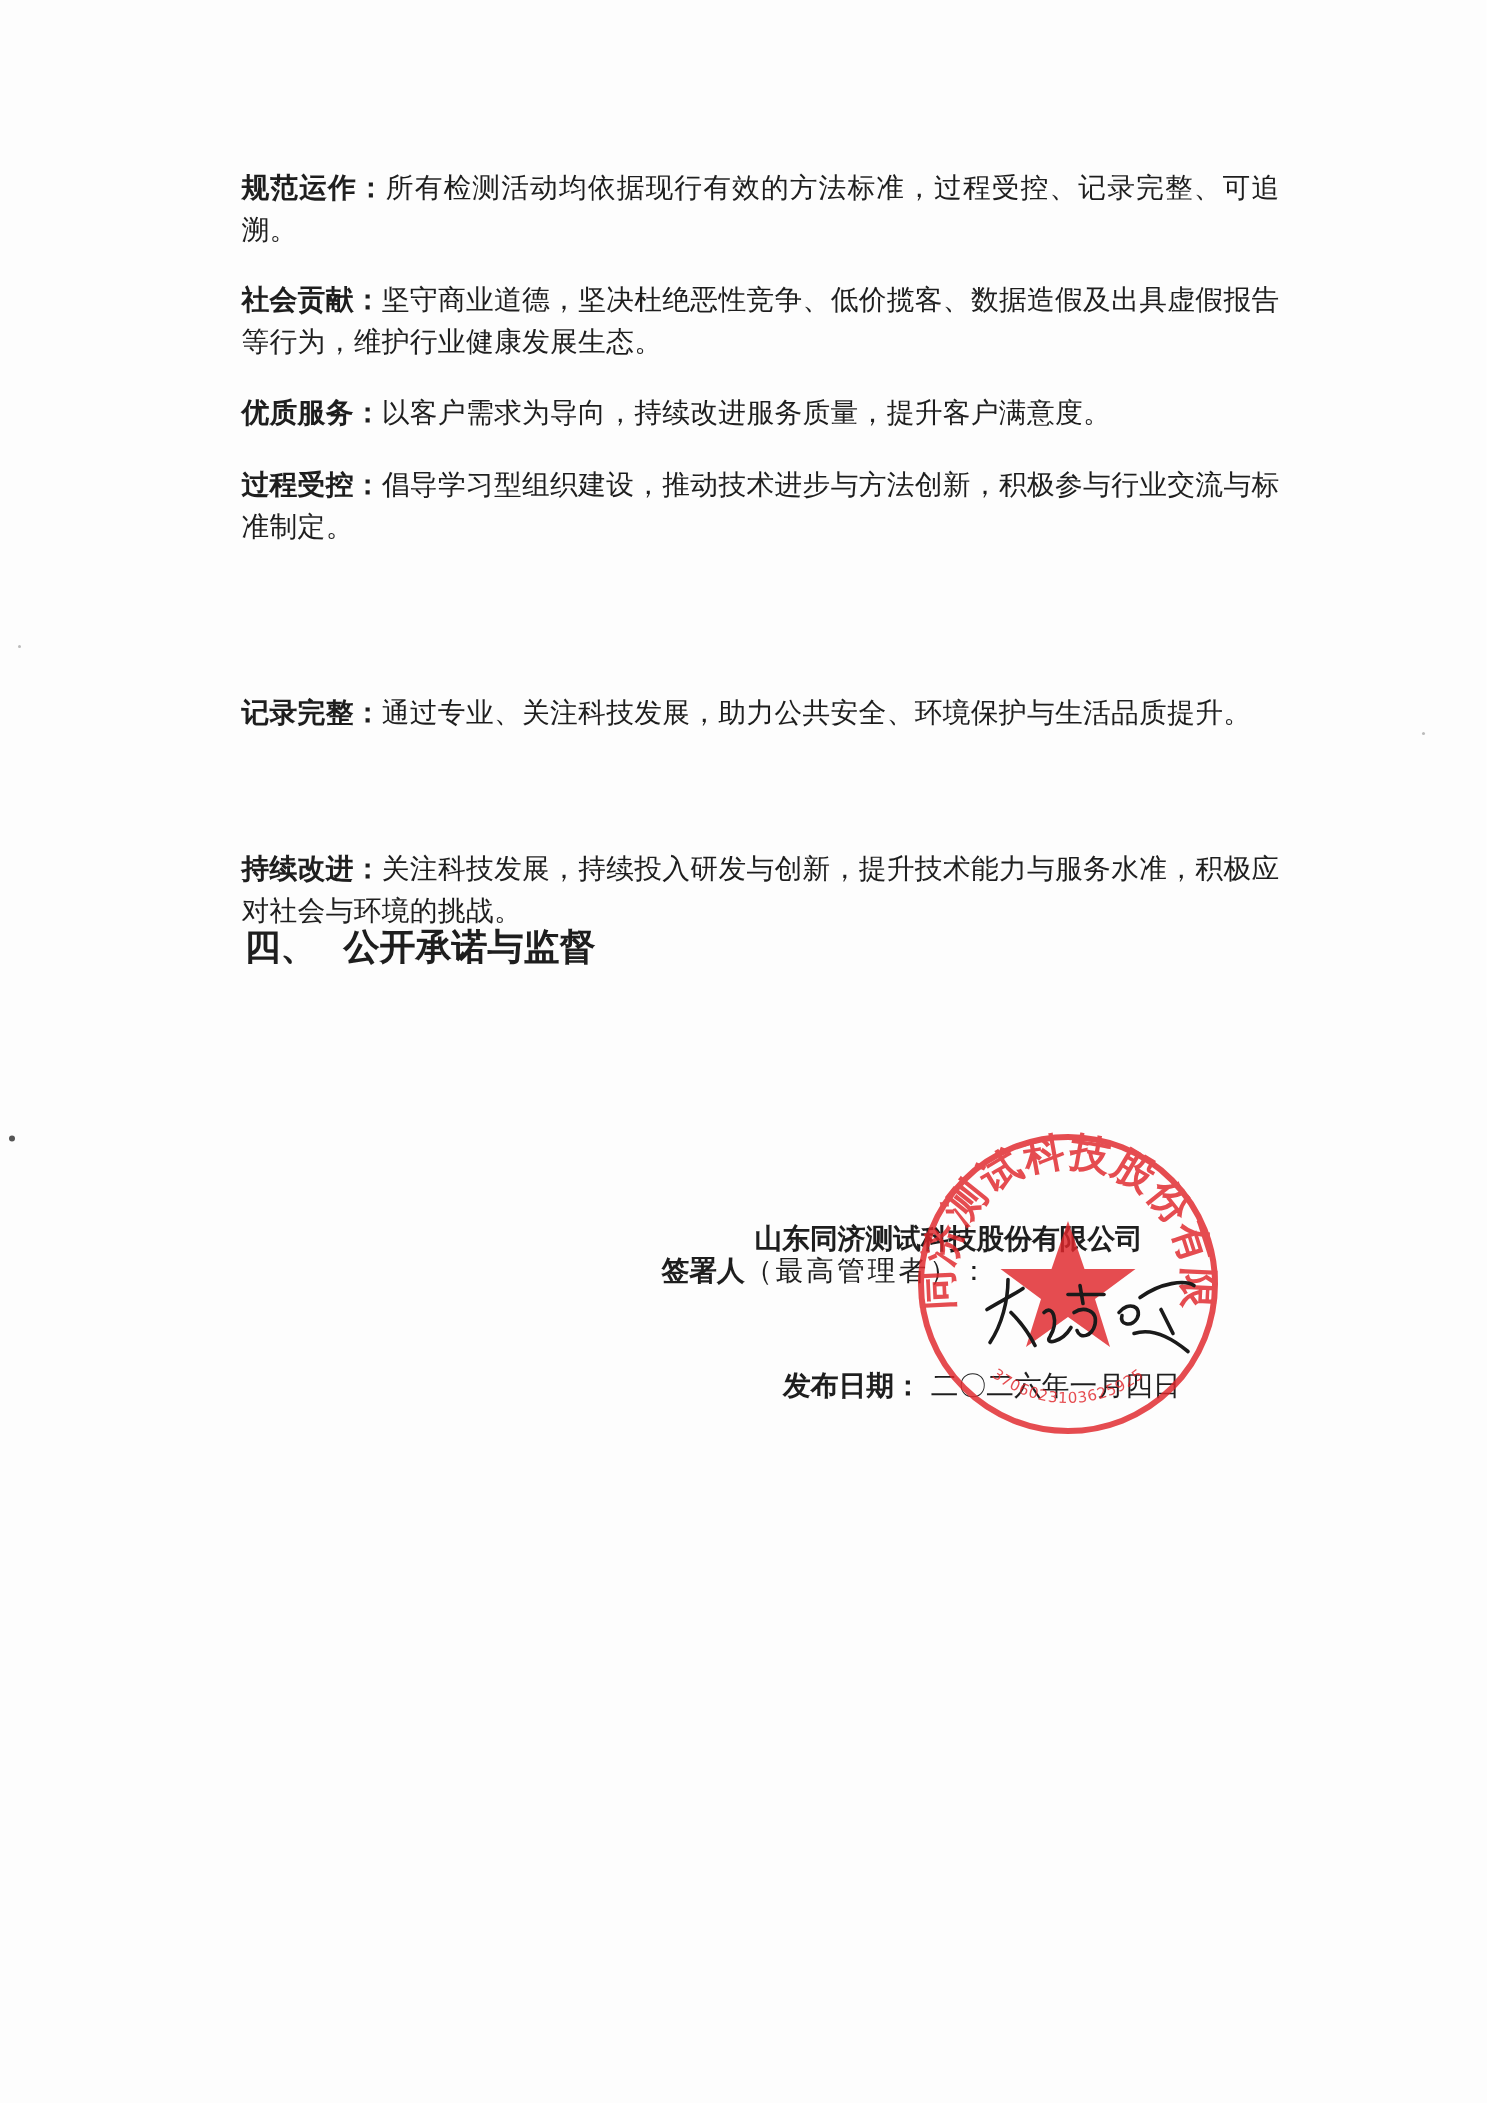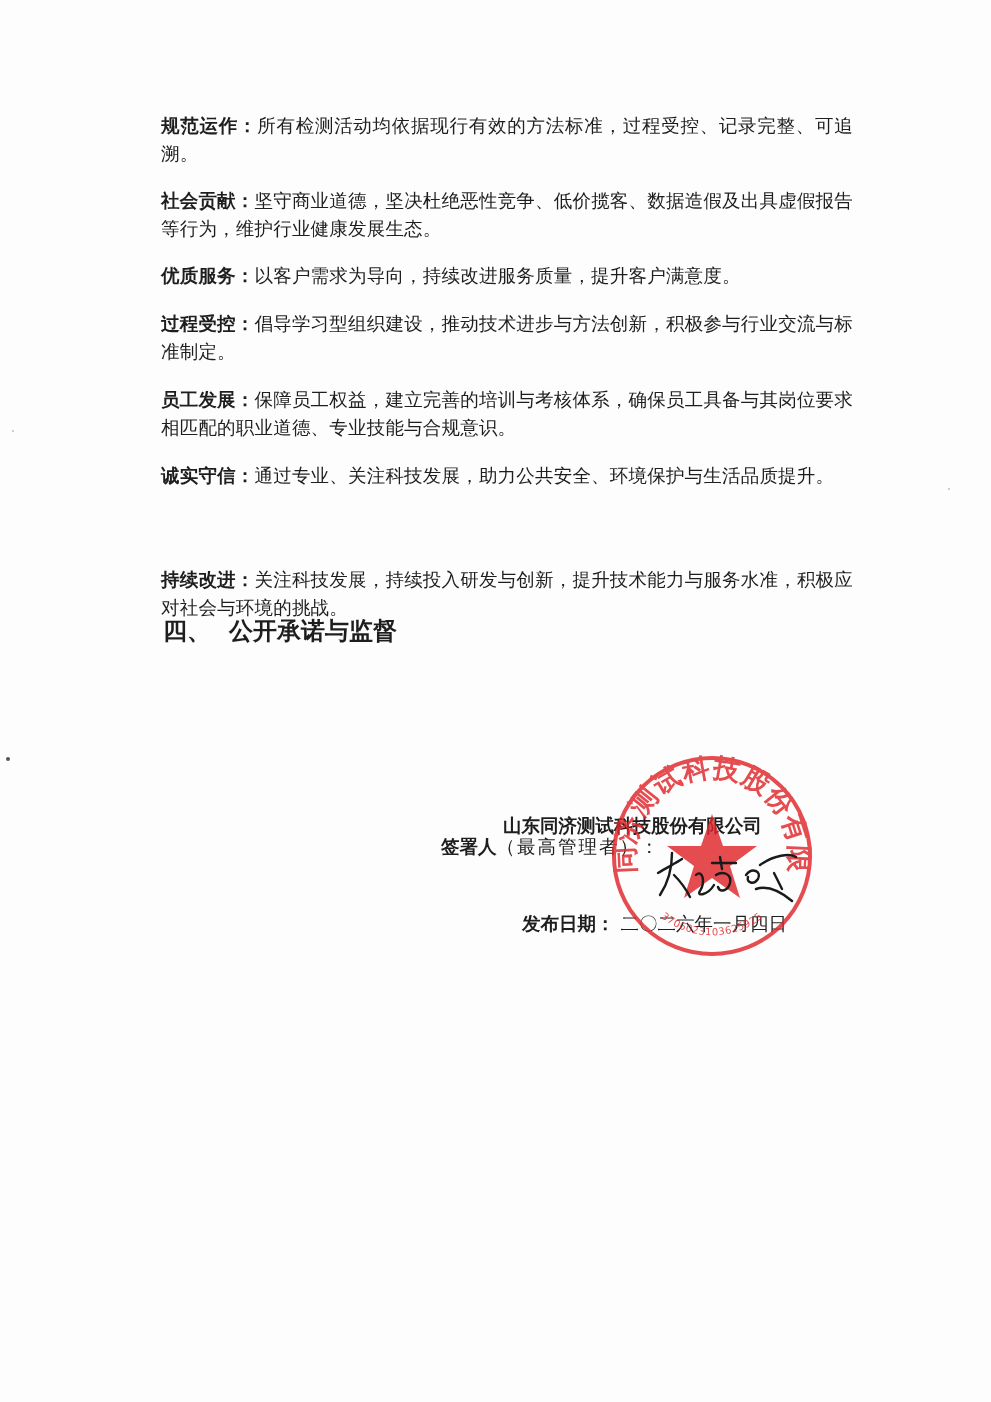--- a/index.html
+++ b/index.html
@@ -119,26 +119,23 @@
   </p>
 
   <p class="para" style="top:262px;">
     <span class="label">优质服务：</span><span>以客户需求为导向，持续改进服务质量，提升客户满意度。</span>
   </p>
 
   <p class="para" style="top:310px;">
     <span class="label">过程受控：</span><span>倡导学习型组织建设，推动技术进步与方法创新，积极参与行业交流与标准制定。</span>
   </p>
 
-  <p class="para" style="top:386px;">
-    <span class="label">员工发展：</span><span>保障员工权益，建立完善的培训与考核体系，确保员工具备与其岗位要求相匹配的职业道德、专业技能与合规意识。</span>
-  </p>
 
   <p class="para" style="top:462px;">
-    <span class="label">诚实守信：</span><span>通过专业、关注科技发展，助力公共安全、环境保护与生活品质提升。</span>
+    <span class="label">记录完整：</span><span>通过专业、关注科技发展，助力公共安全、环境保护与生活品质提升。</span>
   </p>
 
   <p class="para" style="top:537px;margin-top:29px;">
     <span class="label">持续改进：</span><span>关注科技发展，持续投入研发与创新，提升技术能力与服务水准，积极应对社会与环境的挑战。</span>
   </p>
 
   <h2 class="heading">
     <span class="num">四、</span><span>公开承诺与监督</span>
   </h2>
 

